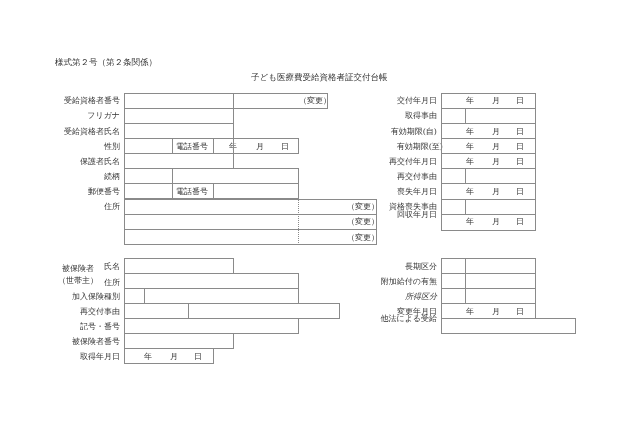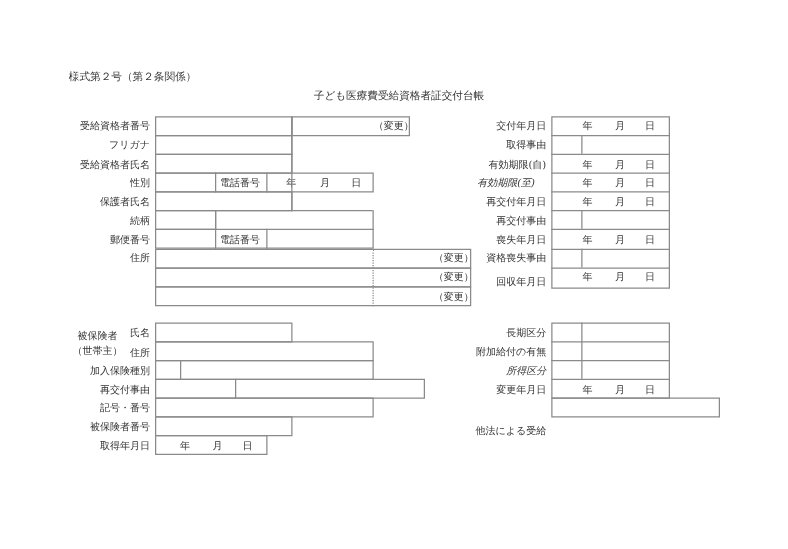--- a/index.html
+++ b/index.html
@@ -69,26 +69,26 @@
   <div class="dvl" style="left:298px;top:199px;height:46px;"></div>
   <div class="t" style="left:347px;top:202px;">（変更）</div>
   <div class="t" style="left:347px;top:217px;">（変更）</div>
   <div class="t" style="left:347px;top:233px;">（変更）</div>
 </div>
 
 <div>
   <div class="t r" style="right:193px;top:96px;">交付年月日</div>
   <div class="t r" style="right:193px;top:111px;">取得事由</div>
   <div class="t r" style="right:193px;top:127px;">有効期限(自)</div>
-  <div class="t r" style="right:202px;top:142px;font-style:italic;">有効期限(至)</div>
+  <div class="t r" style="right:187px;top:142px;">有効期限(至)</div>
   <div class="t r" style="right:193px;top:157px;">再交付年月日</div>
   <div class="t r" style="right:193px;top:172px;">再交付事由</div>
   <div class="t r" style="right:193px;top:187px;">喪失年月日</div>
   <div class="t r" style="right:193px;top:202px;text-align:center;">資格喪失事由</div>
-  <div class="t r" style="right:193px;top:221px;">回収年月日</div>
+  <div class="t r" style="right:193px;top:210px;font-family:Liberation Mono, monospace;">回収年月日</div>
 
   <div class="box" style="left:441px;top:93px;width:95px;height:138px;"></div>
   <div class="hl" style="left:441px;top:108px;width:95px;"></div>
   <div class="hl" style="left:441px;top:123px;width:95px;"></div>
   <div class="hl" style="left:441px;top:138px;width:95px;"></div>
   <div class="hl" style="left:441px;top:153px;width:95px;"></div>
   <div class="hl" style="left:441px;top:168px;width:95px;"></div>
   <div class="hl" style="left:441px;top:183px;width:95px;"></div>
   <div class="hl" style="left:441px;top:199px;width:95px;"></div>
   <div class="hl" style="left:441px;top:214px;width:95px;"></div>
@@ -159,21 +159,21 @@
   <div class="t" style="left:144px;top:352px;">年</div>
   <div class="t" style="left:170px;top:352px;">月</div>
   <div class="t" style="left:194px;top:352px;">日</div>
 </div>
 
 <div>
   <div class="t r" style="right:193px;top:262px;">長期区分</div>
   <div class="t r" style="right:193px;top:277px;text-align:center;">附加給付の有無</div>
   <div class="t r" style="right:193px;top:292px;font-style:italic;">所得区分</div>
   <div class="t r" style="right:193px;top:307px;">変更年月日</div>
-  <div class="t r" style="right:193px;top:340px;">他法による受給</div>
+  <div class="t r" style="right:193px;top:314px;">他法による受給</div>
 
   <div class="box" style="left:441px;top:258px;width:95px;height:61px;"></div>
   <div class="hl" style="left:441px;top:273px;width:95px;"></div>
   <div class="hl" style="left:441px;top:288px;width:95px;"></div>
   <div class="hl" style="left:441px;top:303px;width:95px;"></div>
   <div class="vl" style="left:465px;top:258px;height:45px;"></div>
 
   <div class="box" style="left:442px;top:259px;width:23px;height:13px;border:none;"></div>
   <div class="box" style="left:466px;top:259px;width:69px;height:13px;border:none;"></div>
   <div class="box" style="left:442px;top:274px;width:23px;height:13px;border:none;"></div>

